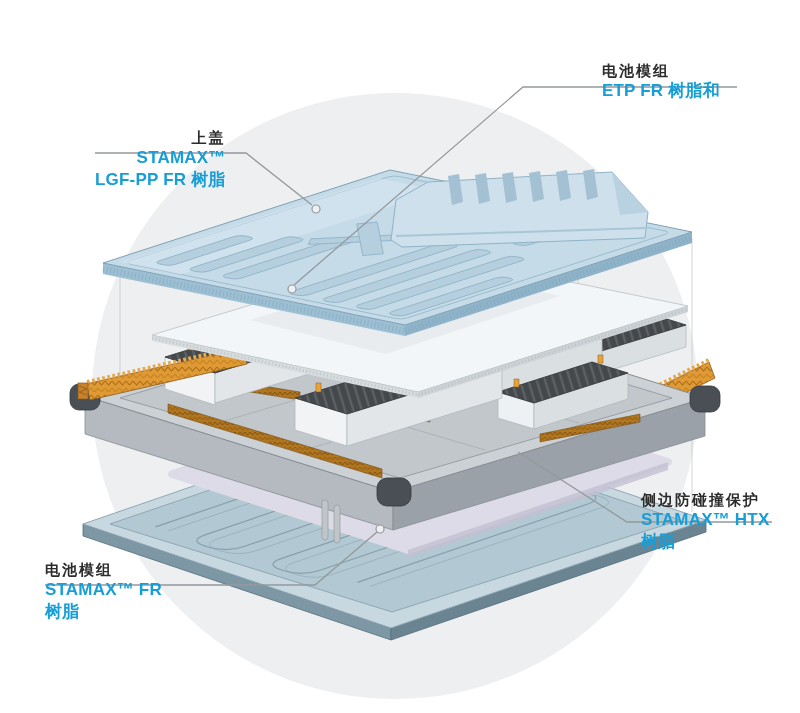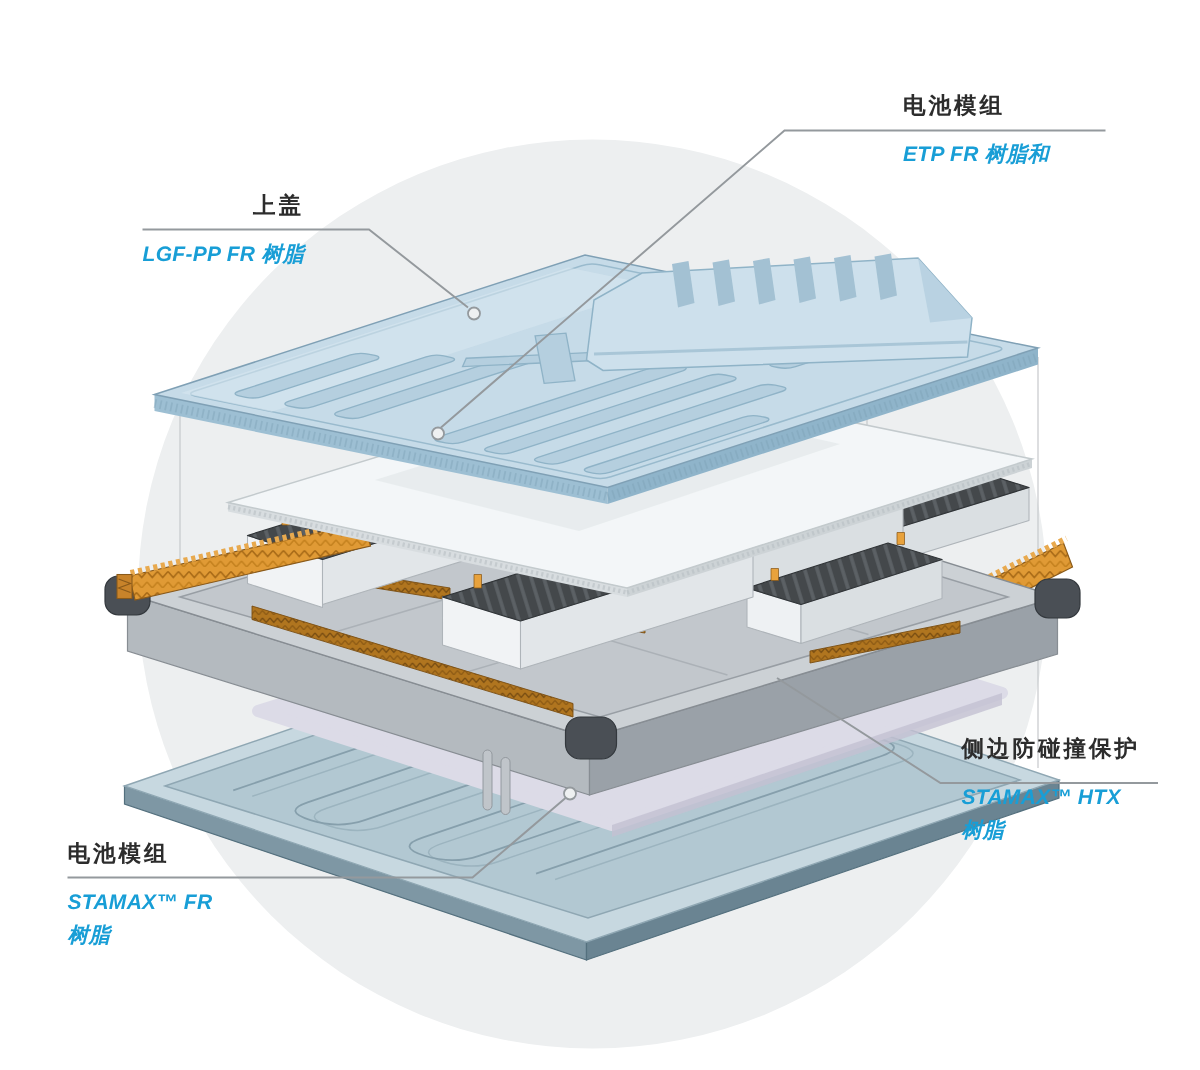--- a/index.html
+++ b/index.html
@@ -1,21 +1,21 @@
 <!DOCTYPE html>
 <html><head>
 <meta charset="utf-8">
 <style>
   html,body{margin:0;padding:0;background:#ffffff;}
   .stage{position:relative;width:800px;height:713px;background:#ffffff;overflow:hidden;
          font-family:"Liberation Sans",sans-serif;}
   .stage svg{position:absolute;left:0;top:0;}
   .callout{position:absolute;}
   .callout .t{font-size:15px;font-weight:700;color:#2c2c2c;letter-spacing:2px;line-height:18px;white-space:nowrap;}
-  .callout .m{margin-top:11px;font-size:14px;font-weight:700;color:#189ed6;line-height:22px;letter-spacing:.2px;white-space:nowrap;font-style:italic;}
+  .callout .m{font-size:17px;font-weight:700;color:#189ed6;line-height:22px;letter-spacing:.2px;white-space:nowrap;}
 </style>
 </head>
 <body>
 
 <div class="stage">
 
 <svg width="800" height="713" viewBox="0 0 800 713">
   <defs>
     <pattern id="honey" width="7" height="14" patternUnits="userSpaceOnUse">
       <rect width="7" height="14" fill="#e09a35"></rect>
@@ -207,20 +207,21 @@
     <circle cx="292" cy="289" r="4" fill="#eef0f1" stroke-width="1.2"></circle>
     <path d="M772,522 H627 L518,452"></path>
     <path d="M45,585 H315 L377,532"></path>
     <circle cx="380" cy="529" r="4" fill="#eef0f1" stroke-width="1.2"></circle>
   </g>
 </svg>
 
 <div class="callout" style="left:95px;top:129px;text-align:right;">
   <div class="t">上盖</div>
   <div class="m">
+    <div>STAMAX™</div>
     <div>LGF-PP FR 树脂</div>
   </div>
 </div>
 
 <div class="callout" style="left:602px;top:62px;">
   <div class="t">电池模组</div>
   <div class="m">
     <div>ETP FR 树脂和</div>
   </div>
 </div>

